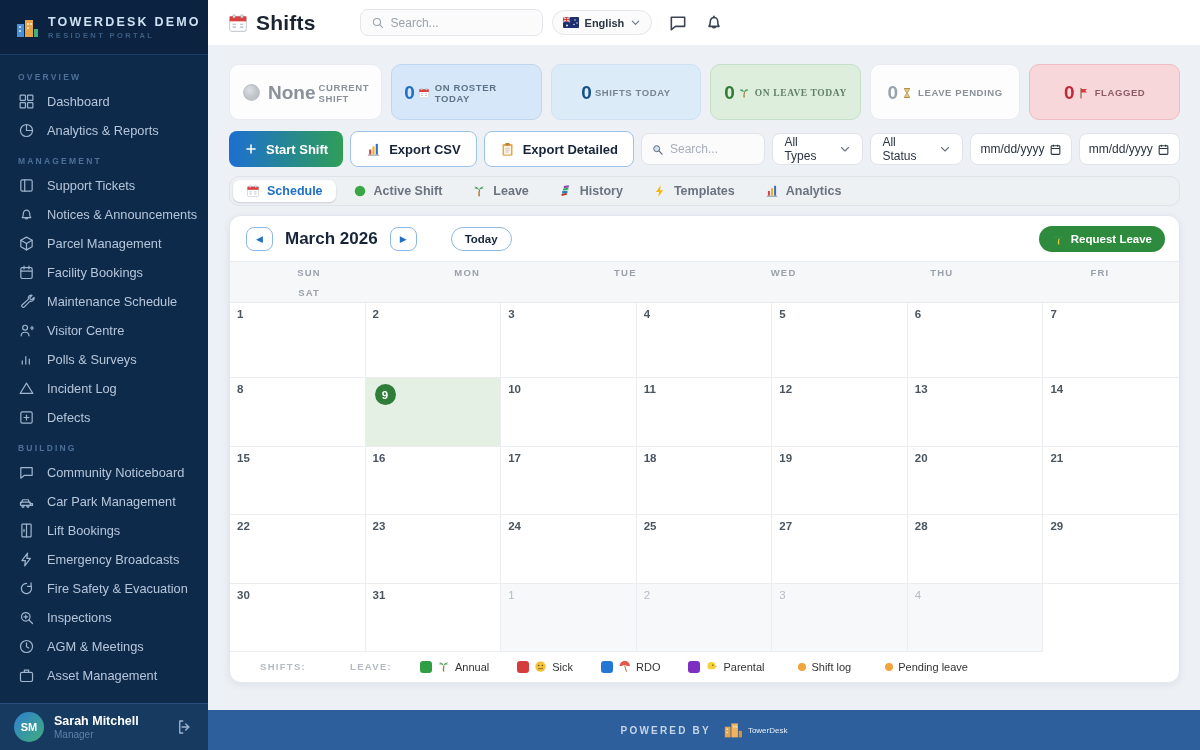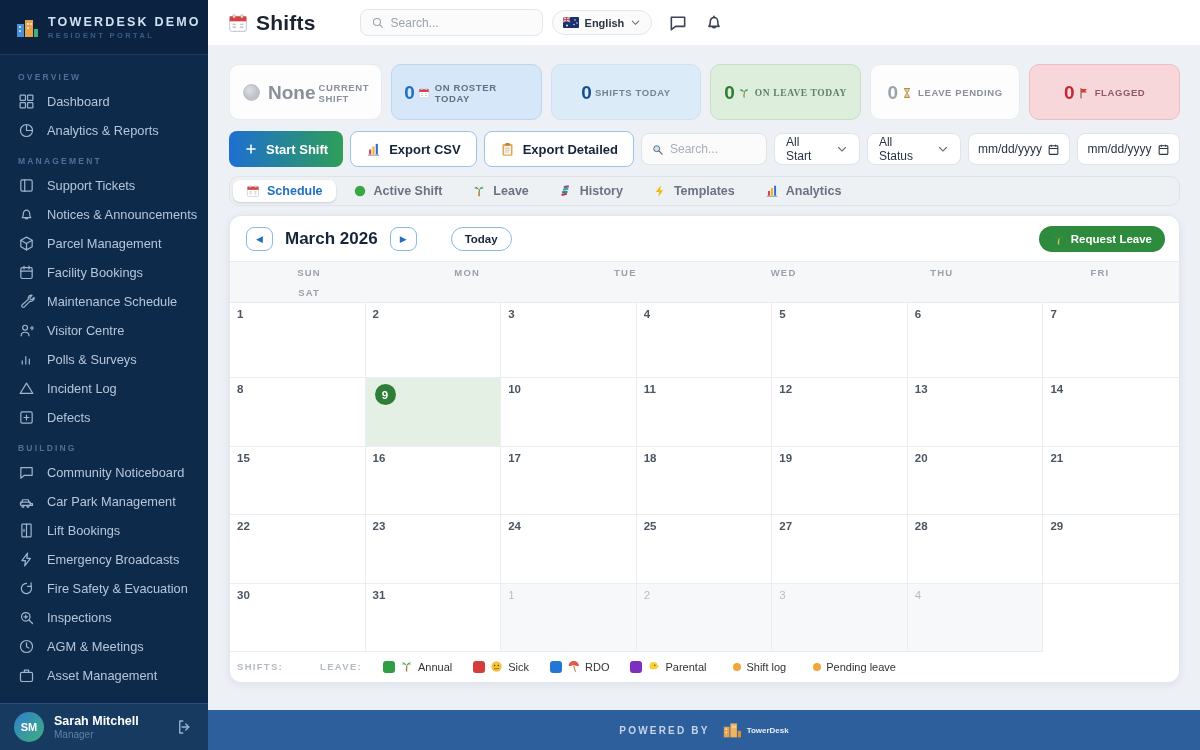--- a/index.html
+++ b/index.html
@@ -92,32 +92,32 @@
   .req-leave { margin-left:auto; background:#2e8b3d; border:none; color:#fff; height:26px; border-radius:14px; padding:0 13px; font-size:11.5px; font-weight:bold; display:flex; align-items:center; gap:6px; cursor:pointer; }
   .dow-row { display:grid; grid-template-columns:repeat(6,1fr); background:#f6f7f9; border-top:1px solid #e8eaee; border-bottom:1px solid #e8eaee; }
   .dow { text-align:center; padding:5px 0 4px; font-size:9.5px; font-weight:bold; letter-spacing:1.2px; color:#9aa1ab; }
   .grid { flex:1; display:grid; grid-template-columns:repeat(7,1fr); grid-template-rows:1.1fr 1fr 1fr 1fr 1fr; min-height:0; }
   .cell { border-right:1px solid #ebedf0; border-bottom:1px solid #ebedf0; padding:5px 0 0 7px; font-size:11.5px; font-weight:bold; color:#4a5560; cursor:pointer; }
   .cell:nth-child(7n) { border-right:none; }
   .cell.muted { background:#f7f8fa; color:#b5bcc4; font-weight:normal; }
   .cell.today { background:#e4f0e4; }
   .num { display:inline-flex; min-width:14px; }
   .cell.today .num { width:21px; height:21px; border-radius:50%; background:#2f7d39; color:#fff; align-items:center; justify-content:center; margin-left:2px; margin-top:1px; }
-  .legend { display:flex; align-items:center; gap:21px; padding:8px 7px 9px; font-size:11px; color:#333; }
+  .legend { display:flex; align-items:center; gap:28px; padding:8px 30px 9px; font-size:11px; color:#333; }
   .legend-key { color:#b3bac3; font-weight:bold; font-size:9.5px; letter-spacing:1.3px; }
   .legend-key.second { margin-left:16px; }
   .l-item { display:flex; align-items:center; gap:5px; }
   .swatch { width:12px; height:12px; border-radius:3px; }
   .dot { width:8px; height:8px; border-radius:50%; }
   .l-item .ic { width:13px; height:13px; }
 
   .footer { height:40px; background:#2c5f9b; display:flex; align-items:center; justify-content:center; gap:11px; }
   .powered { color:#c6d4e8; font-size:10px; font-weight:bold; letter-spacing:2.2px; }
   .f-logo { display:flex; align-items:center; gap:4px; }
-  .f-logo-text { color:#e8eef7; font-size:8px; font-weight:bold; }
+  .f-logo-text { color:#e8eef7; font-size:8px; font-weight:normal; }
 </style>
 </head>
 <body>
 
 <aside class="sidebar">
   <div class="logo-area">
     <span class="ic" style="width:26px;height:22px;">
       <svg viewBox="0 0 26 22" width="26" height="22">
           <rect x="3" y="7" width="7" height="13" fill="#4a90d9"></rect>
           <rect x="11" y="3" width="8" height="17" fill="#e8a24a"></rect>
@@ -517,21 +517,21 @@
         <div class="f-search">
           <span class="ic" style="width:13px;height:13px;">
             <svg viewBox="0 0 24 24" width="13" height="13">
                 <circle cx="10.5" cy="10.5" r="5.5" fill="#cfe3f5" stroke="#5b6a7a" stroke-width="1.8"></circle>
                 <path d="M15 15l5.5 5.5" stroke="#5b6a7a" stroke-width="2.4" stroke-linecap="round"></path>
               </svg>
           </span>
           <input placeholder="Search..." style="">
         </div>
         <div class="f-select">
-          <span>All Start</span>
+          <span>All Types</span>
           <span class="ic chev">
             <svg viewBox="0 0 24 24" width="12" height="12" fill="none" stroke="currentColor" stroke-width="2.2" stroke-linecap="round" stroke-linejoin="round">
                 <path d="M5 9l7 7 7-7"></path>
               </svg>
           </span>
         </div>
         <div class="f-select">
           <span>All Status</span>
           <span class="ic chev">
             <svg viewBox="0 0 24 24" width="12" height="12" fill="none" stroke="currentColor" stroke-width="2.2" stroke-linecap="round" stroke-linejoin="round">

